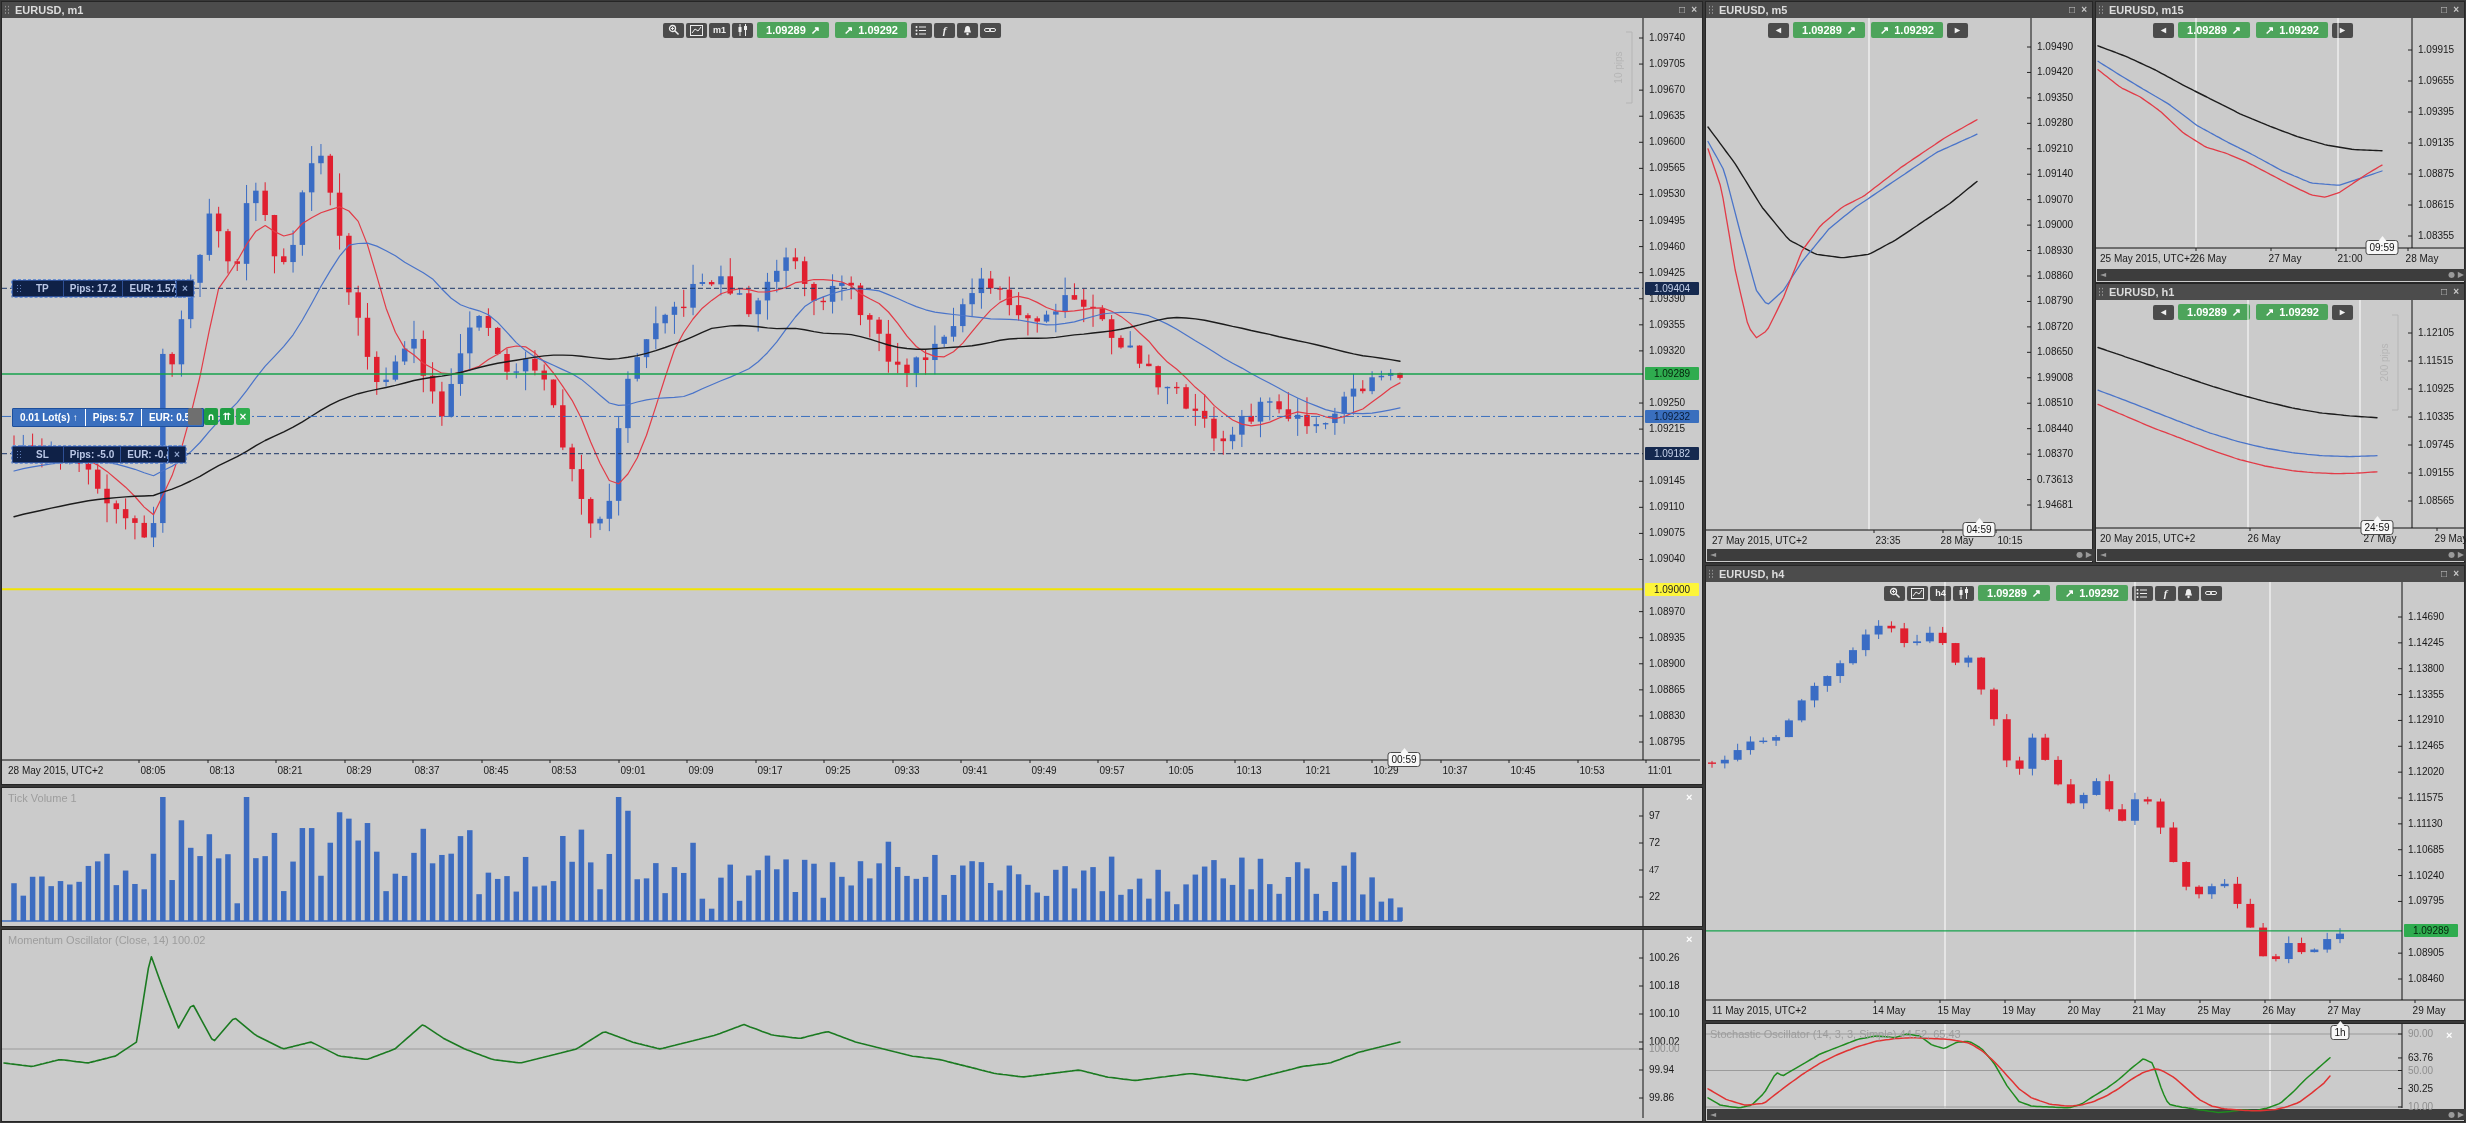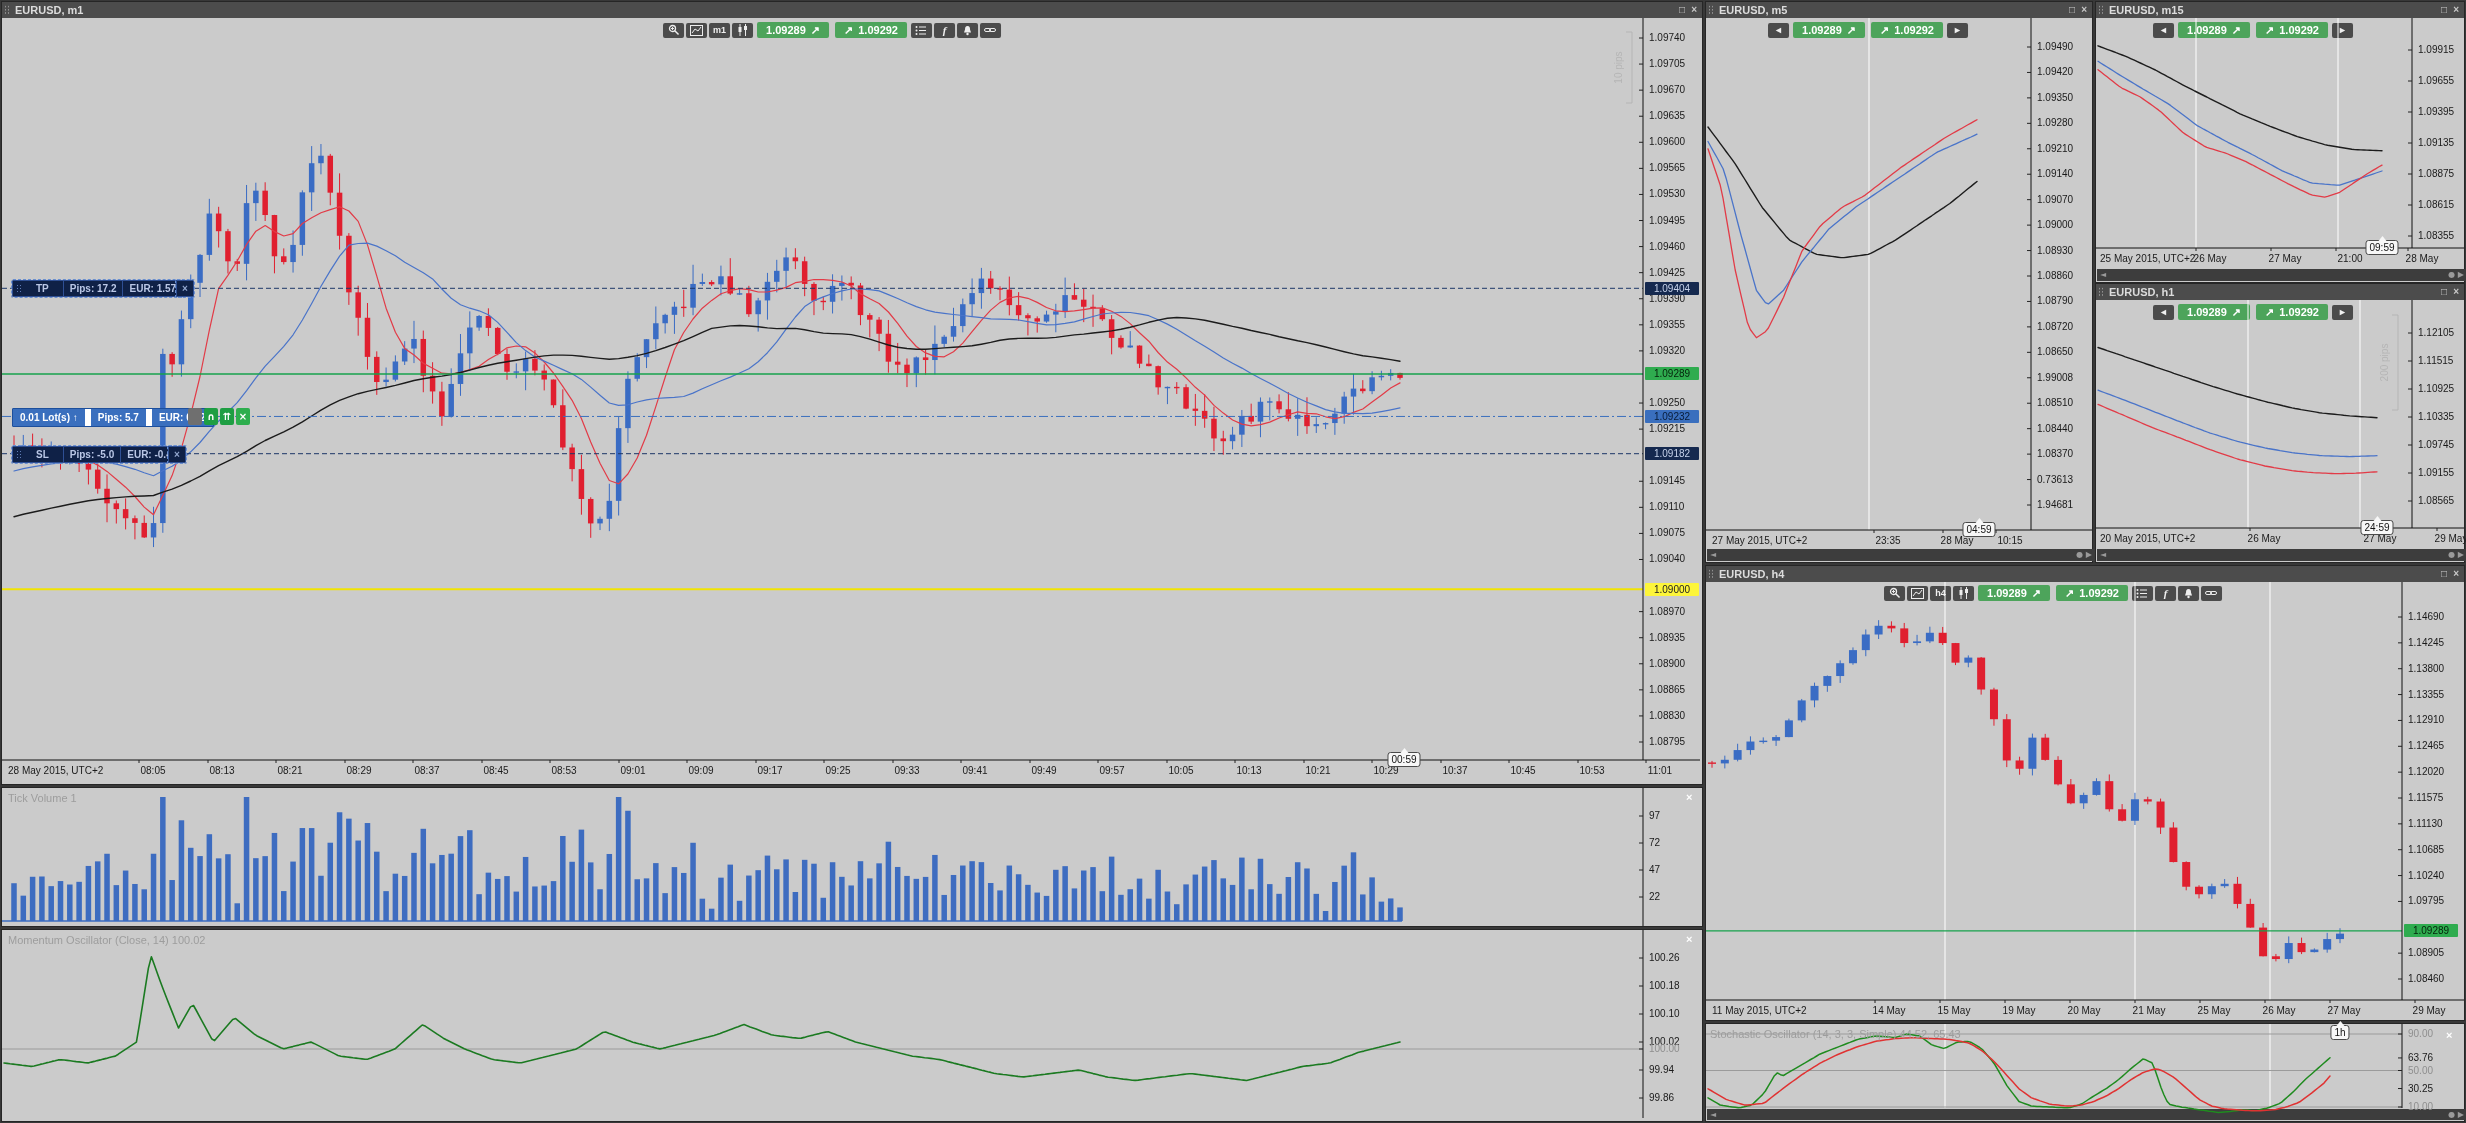--- a/index.html
+++ b/index.html
@@ -44,21 +44,21 @@
           font:bold 10px/15px "Liberation Sans",sans-serif;border-radius:1px;cursor:move;}
   .tlabel .seg{padding:0 6px;border-left:1px solid #2e4f94;}
   .tlabel .seg.first{border-left:none;}
   .tgrip{width:6px;height:9px;margin-left:3px;background-image:radial-gradient(#5f7cb5 0.8px,transparent 0.9px);
          background-size:3px 3px;}
   .tlx{position:absolute;z-index:12;width:16px;height:15px;background:#0f2147;border:1px solid #2e4f94;
        outline:1px dashed #6a8fd0;color:#93a7cf;font:bold 10px/15px "Liberation Sans",sans-serif;
        text-align:center;border-radius:1px;cursor:pointer;}
   .poslabel{position:absolute;z-index:12;display:inline-flex;align-items:center;height:17px;background:#3a6fbe;
             border:1px solid #1d4f9c;color:#fff;font:bold 10px/17px "Liberation Sans",sans-serif;border-radius:1px;cursor:move;}
-  .poslabel .seg{padding:0 7px;border-left:6px solid #ffffff;}
+  .poslabel .seg{padding:0 7px;border-left:1px solid #ffffff;}
   .poslabel .seg.first{border-left:none;}
   .pbox{position:absolute;z-index:12;width:14px;height:17px;border-radius:2px;color:#fff;text-align:center;
         font:bold 10px/17px "DejaVu Sans",sans-serif;cursor:pointer;}
   .shield{width:8px;height:10px;margin:3px auto 0;background:#ececec;
           clip-path:polygon(50% 0,100% 18%,100% 55%,50% 100%,0 55%,0 18%);}
 </style>
 </head>
 <body>
 
 <div id="stage">
@@ -1078,21 +1078,21 @@
       <span class="ttick" style="left: 1235px; top: 765px;">10:13</span>
       <span class="ttick" style="left: 1304px; top: 765px;">10:21</span>
       <span class="ttick" style="left: 1372px; top: 765px;">10:29</span>
       <span class="ttick" style="left: 1441px; top: 765px;">10:37</span>
       <span class="ttick" style="left: 1509px; top: 765px;">10:45</span>
       <span class="ttick" style="left: 1578px; top: 765px;">10:53</span>
       <span class="ttick" style="left: 1646px; top: 765px;">11:01</span>
       <div class="balloon" style="left: 1404px; top: 752px;"><i></i>00:59</div>
       <span class="ptick" style="left: 1649px; top: 810px;">97</span>
       <span class="ptick" style="left: 1649px; top: 837px;">72</span>
-      <span class="ptick" style="left: 1649px; top: 864px;">47</span>
+      <span class="ptick" style="left: 1649px; top: 864px; font-family: Liberation Serif, serif;">47</span>
       <span class="ptick" style="left: 1649px; top: 891px;">22</span>
       <span class="ptick" style="left: 1649px; top: 952px;">100.26</span>
       <span class="ptick" style="left: 1649px; top: 980px;">100.18</span>
       <span class="ptick" style="left: 1649px; top: 1008px;">100.10</span>
       <span class="ptick" style="left: 1649px; top: 1036px;">100.02</span>
       <span class="ptick" style="left: 1649px; top: 1043px; color: rgb(143, 143, 143);">100.00</span>
       <span class="ptick" style="left: 1649px; top: 1064px;">99.94</span>
       <span class="ptick" style="left: 1649px; top: 1092px;">99.86</span>
       <span class="ptick" style="left: 2037px; top: 41px;">1.09490</span>
       <span class="ptick" style="left: 2037px; top: 66.4444px;">1.09420</span>

